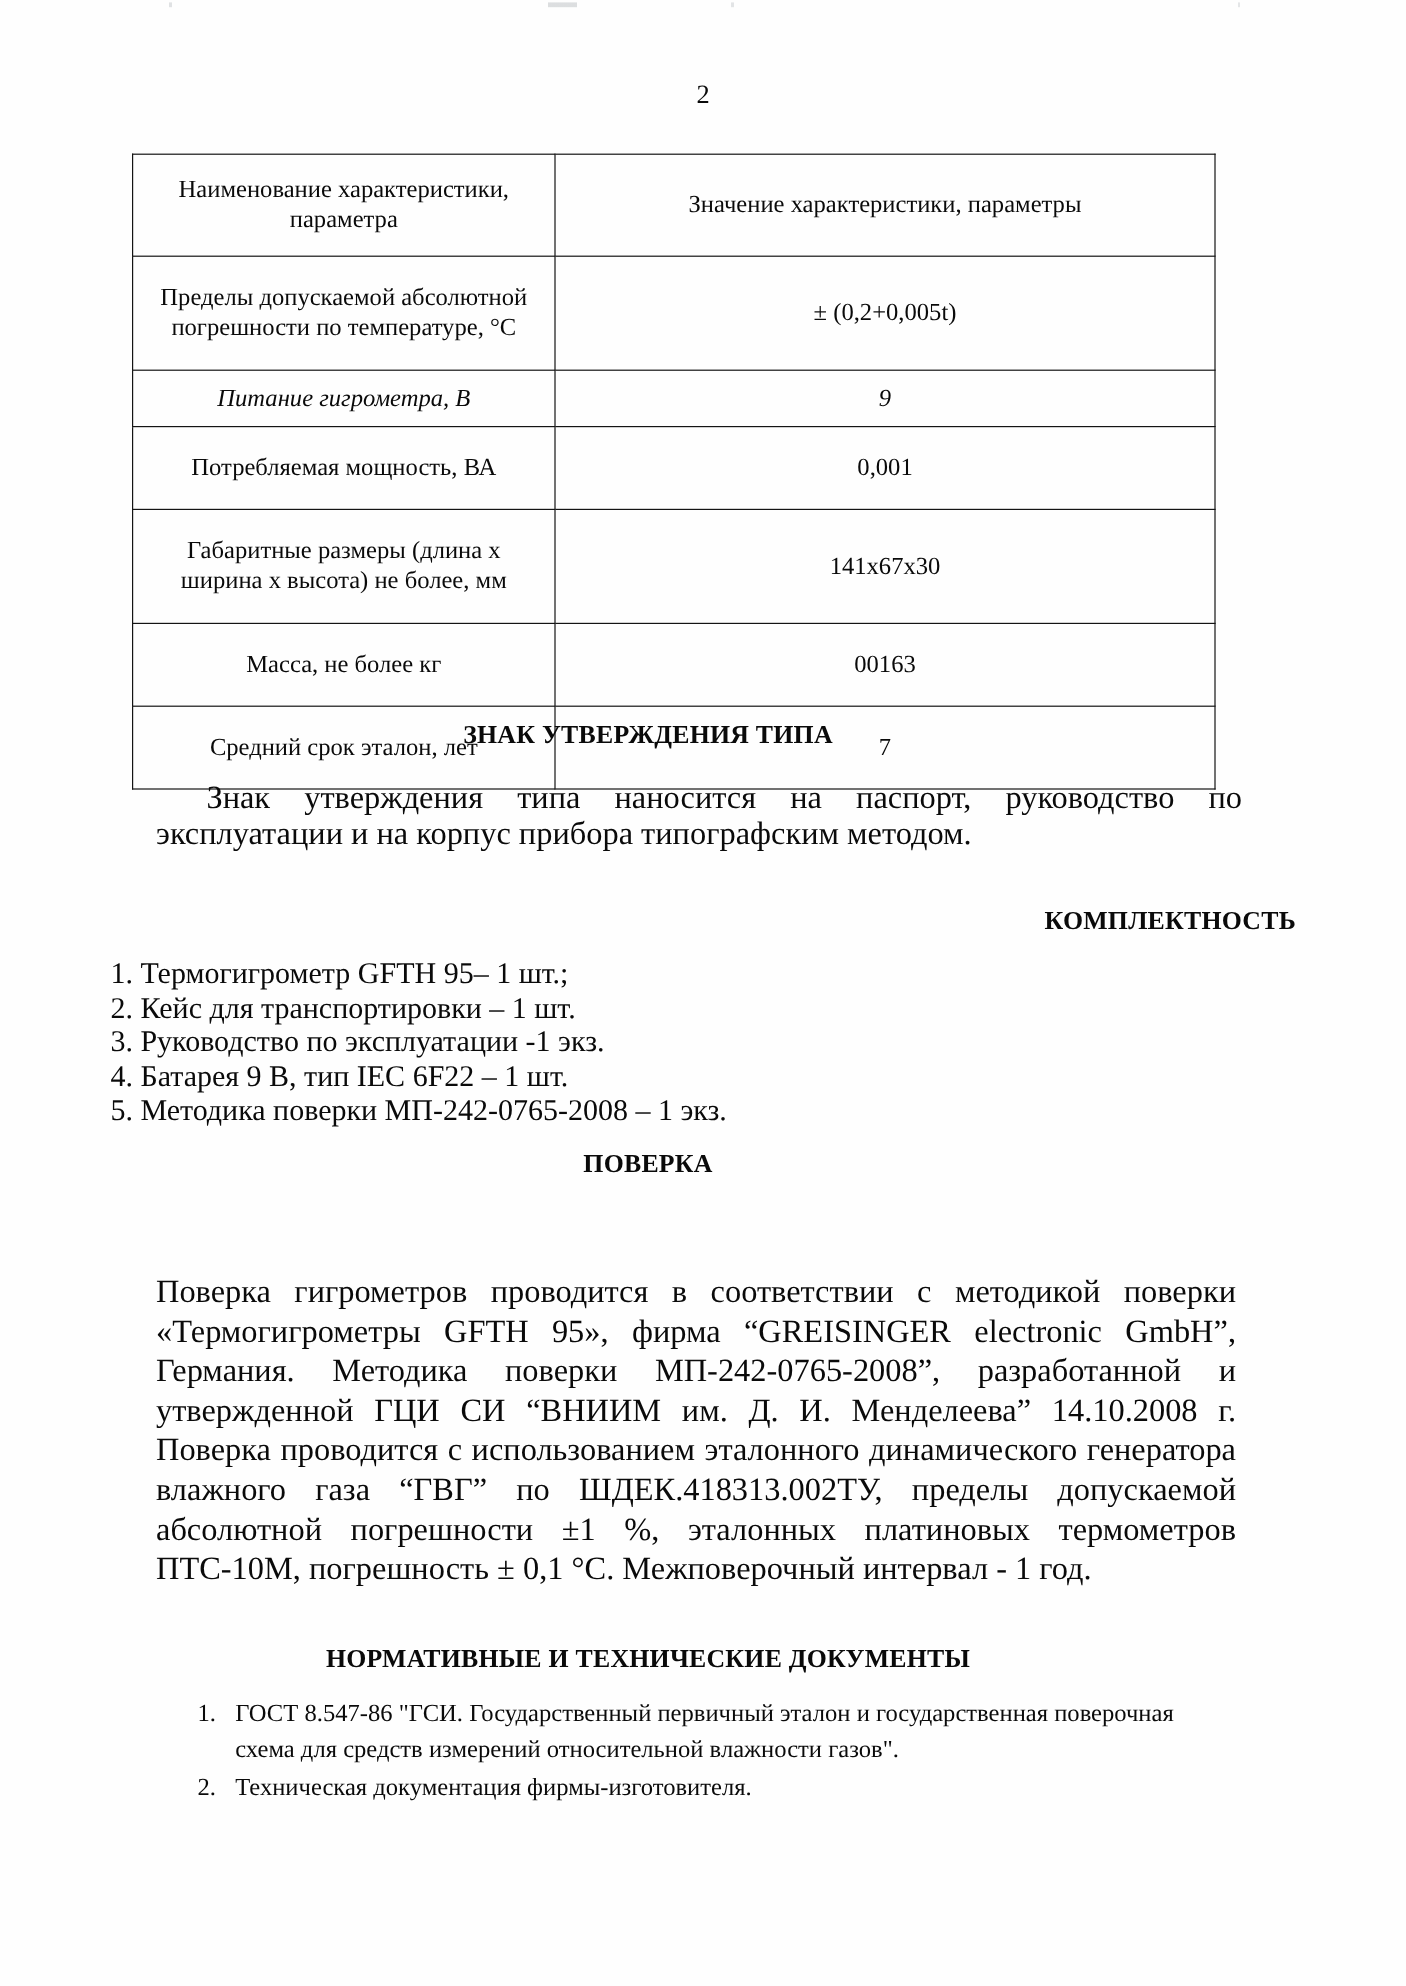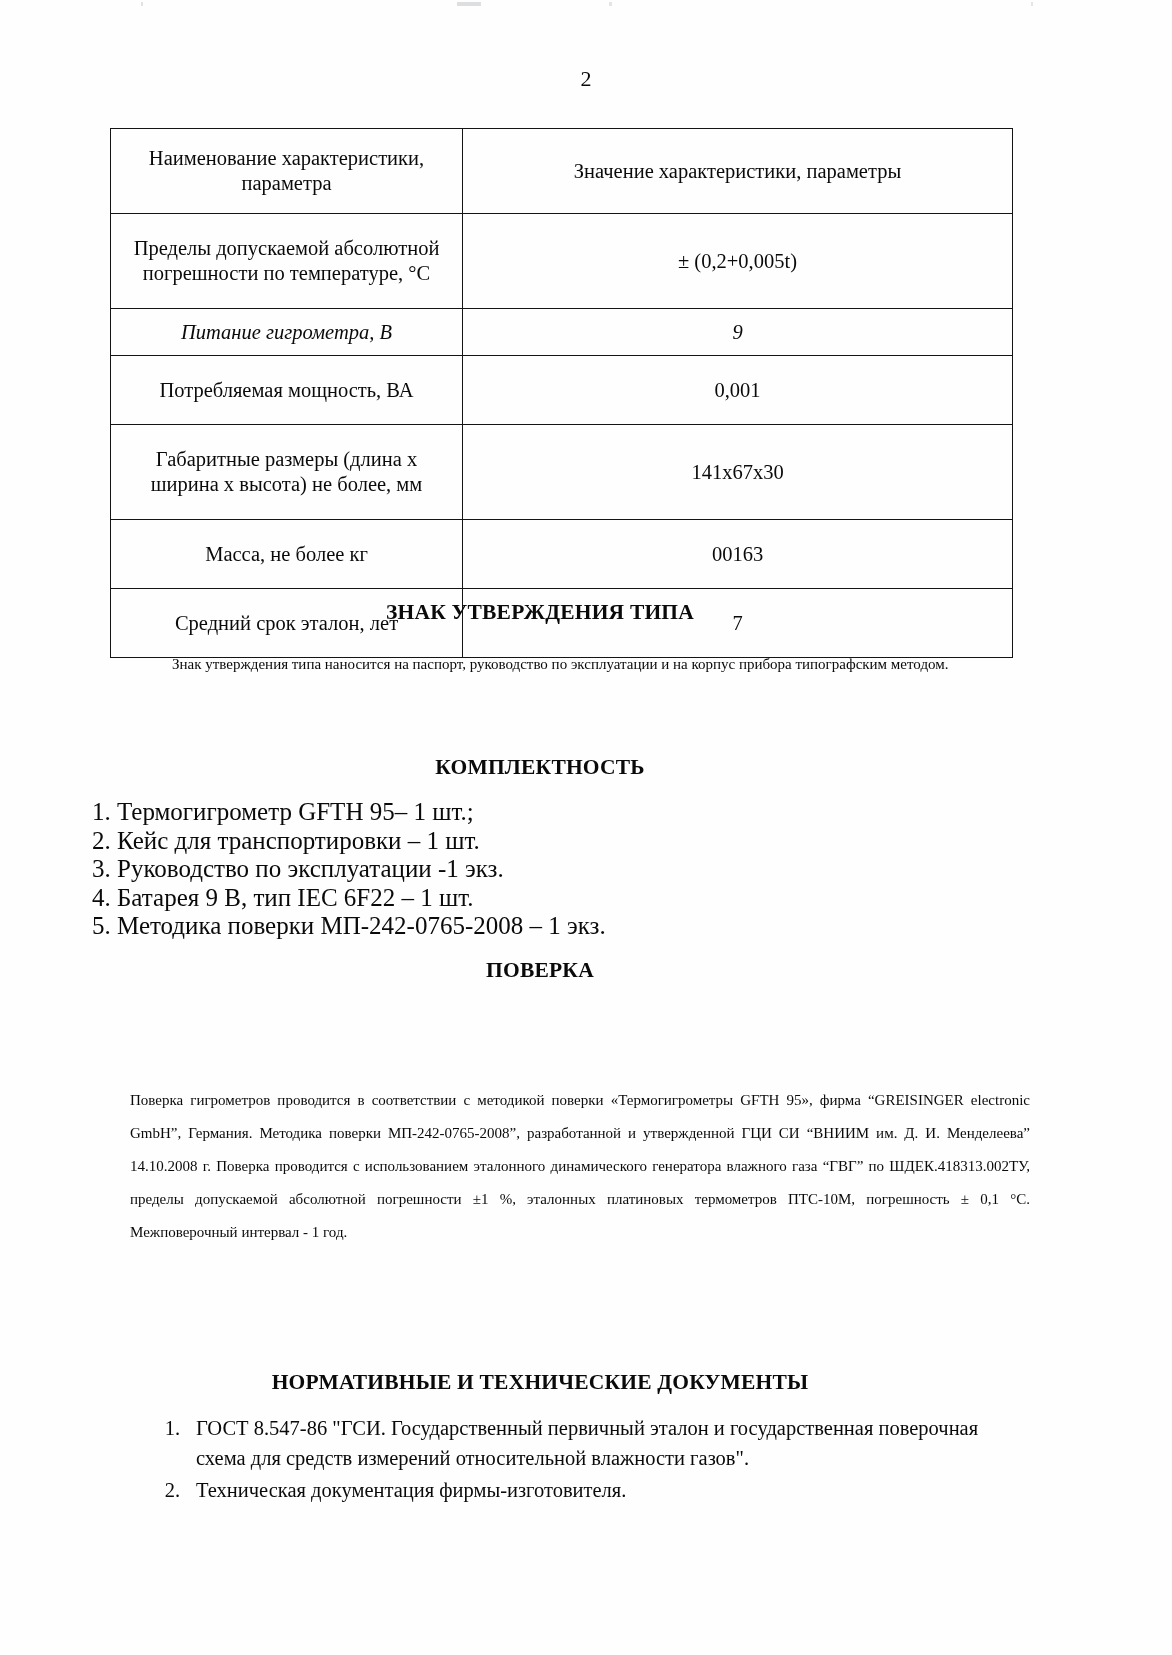--- a/index.html
+++ b/index.html
@@ -97,45 +97,44 @@
   .section-heading {
     position: absolute;
     left: 0;
     width: 1080px;
     text-align: center;
     font-weight: bold;
     font-size: 21.5px;
     letter-spacing: 0.2px;
   }
   #h-znak { top: 600px; }
-  #h-komplekt { top: 755px; }
+  #h-komplekt { top: 755px; text-align: right; }
   #h-poverka { top: 958px; text-align: center; }
   #h-normdoc { top: 1370px; }
 
   
   .para {
     position: absolute;
-    font-size: 15px;
+    font-size: 27px;
     line-height: 30px;
     text-align: justify;
     text-justify: inter-word;
     font-family: Liberation Serif, serif;
   }
   #p-znak {
     top: 649px;
     left: 130px;
     width: 905px;
     text-indent: 42px;
   }
   #p-poverka {
     top: 1060px;
     left: 130px;
     width: 900px;
     line-height: 33px;
-    margin-top: 24px;
   }
 
   
   .plain-list {
     position: absolute;
     top: 798px;
     left: 92px;
     width: 920px;
     font-size: 25px;
     line-height: 28.5px;

